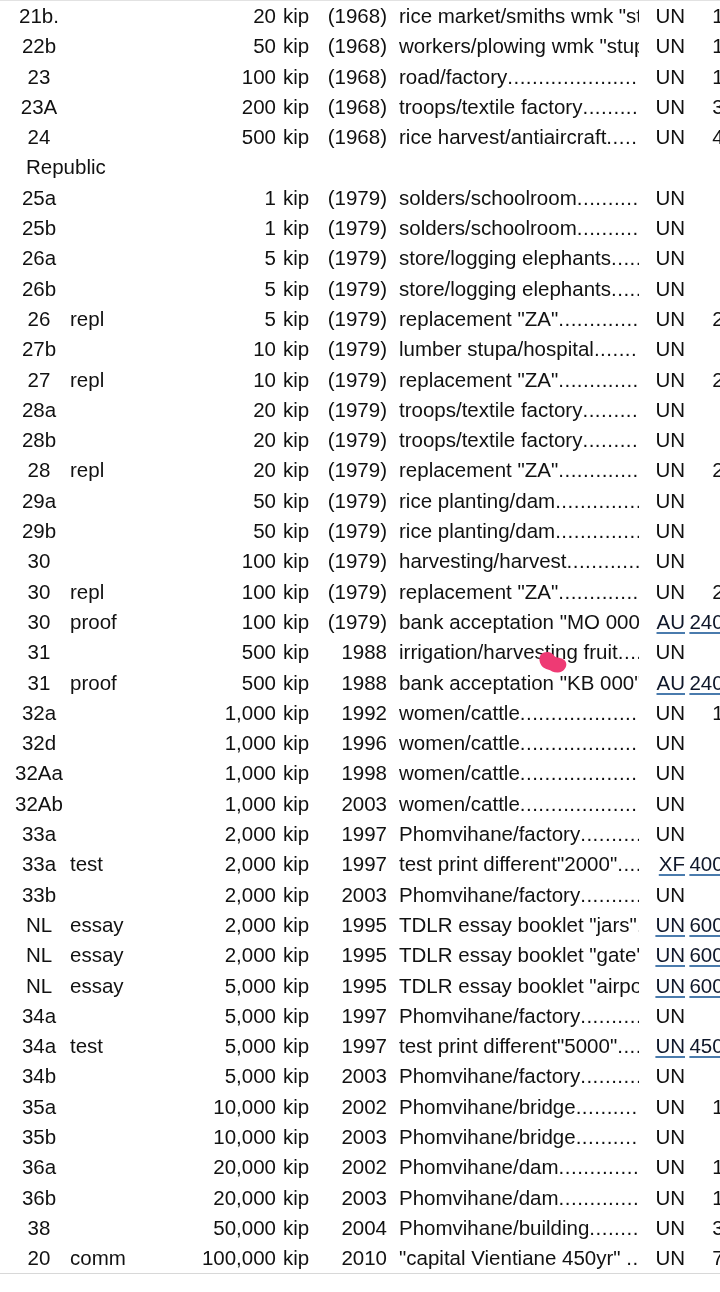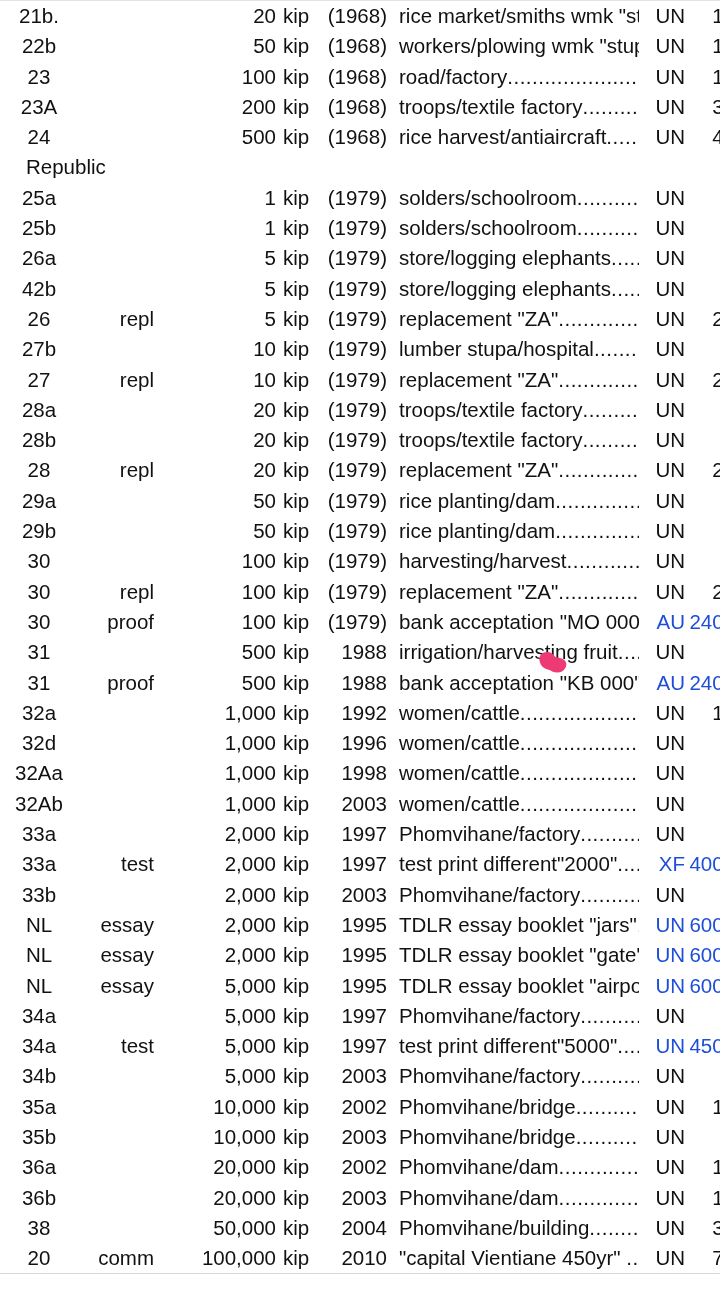--- a/index.html
+++ b/index.html
@@ -32,40 +32,41 @@
   #catalog-table td {
     padding: 0;
     font-size: 20.5px;
     line-height: 30.3px;
     white-space: nowrap;
     vertical-align: middle;
   }
 
   
   .c-cat   { width: 62px;  padding-left: 8px !important; text-align: center; }
-  .c-note  { width: 84px;  text-align: right; margin-top: 42px; }
+  .c-note  { width: 84px;  text-align: left; margin-top: 42px; }
   .c-denom { width: 122px; text-align: right; }
   .c-unit  { width: 34px;  text-align: left; padding-left: 7px !important; margin-left: 48px; }
   .c-year  { width: 66px;  text-align: right; padding-left: 4px !important; }
   .c-desc  { width: 240px; padding-left: 12px !important; text-align: left;
              overflow: hidden; }
   .c-grade { width: 46px;  text-align: right; }
   .c-price { width: 50px;  text-align: right; padding-right: 36px !important; }
 
   
   .section-row td {
     font-size: 20.5px;
   }
   .section-label {
     padding-left: 26px !important;
   }
 
   
   .link-cell {
-    color: #1d4ed8;
+    color: #0f172a;
+    text-decoration: underline;
     text-decoration-color: #4a7bad;
     text-underline-offset: 3px;
     cursor: pointer;
     text-align: right;
   }
   .link-cell.c-grade { padding-right: 0 !important; }
 
   
   .desc-wrap {
     display: block;
@@ -187,21 +188,21 @@
         <td class="c-denom">5</td>
         <td class="c-unit">kip</td>
         <td class="c-year">(1979)</td>
         <td class="c-desc">
           <span class="desc-wrap"><span class="desc-text">store/logging elephants</span><span class="leader">............</span></span>
         </td>
         <td class="c-grade">UN</td>
         <td class="c-price">6</td>
       </tr>
       <tr>
-        <td class="c-cat">42b</td>
+        <td class="c-cat">26b</td>
         <td class="c-note"></td>
         <td class="c-denom">5</td>
         <td class="c-unit">kip</td>
         <td class="c-year">(1979)</td>
         <td class="c-desc">
           <span class="desc-wrap"><span class="desc-text">store/logging elephants</span><span class="leader">............</span></span>
         </td>
         <td class="c-grade">UN</td>
         <td class="c-price">4</td>
       </tr>

